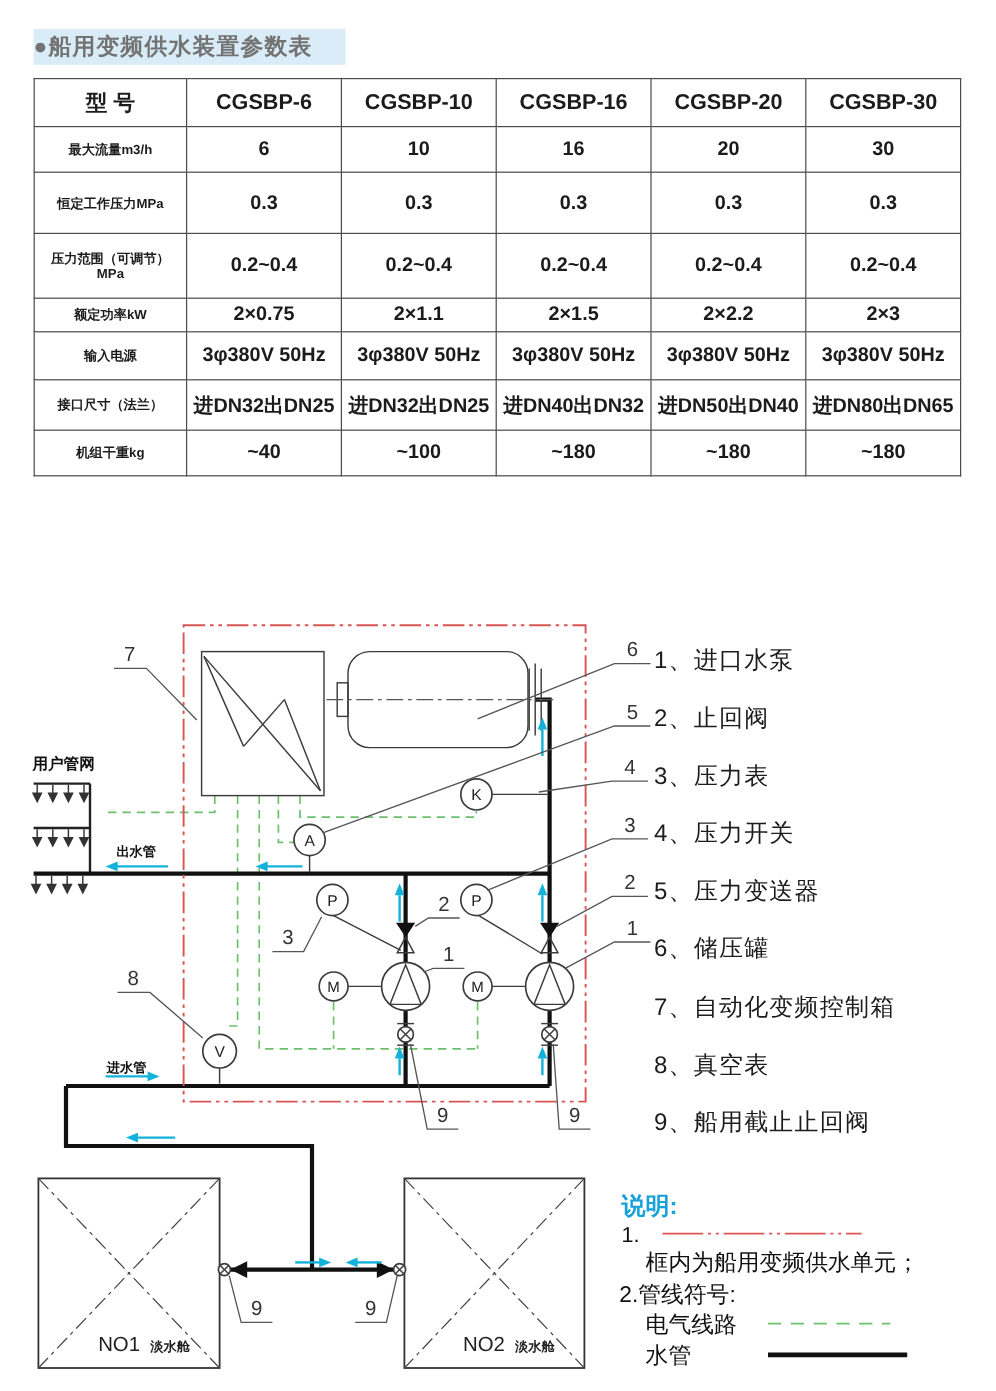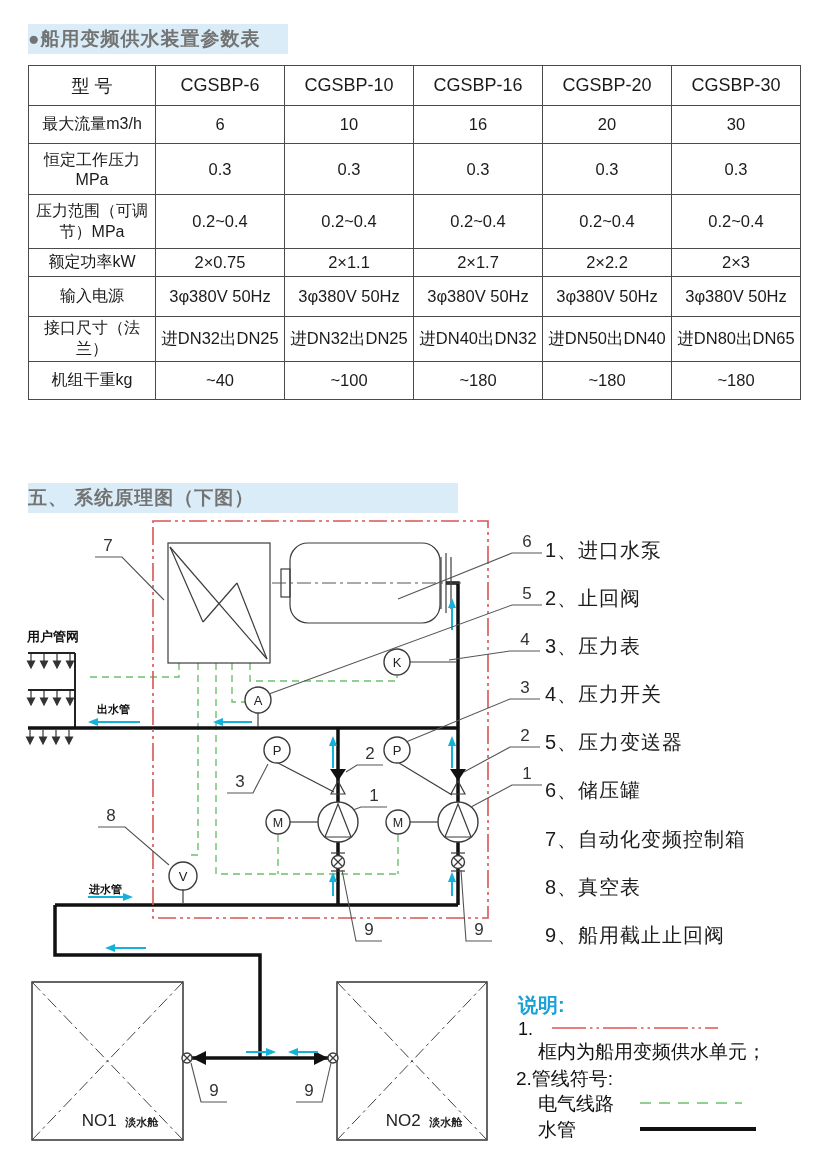--- a/index.html
+++ b/index.html
@@ -6,22 +6,22 @@
   body{font-family:"Liberation Sans","DejaVu Sans",sans-serif;}
   .page{position:relative;width:830px;height:1159px;background:#fff;overflow:hidden;}
 
   .strip{position:absolute;background:#d9ecf7;display:flex;align-items:center;}
   .strip .strip-text{color:#737373;font-weight:bold;font-size:19px;letter-spacing:1px;white-space:nowrap;}
   .strip1{left:28px;top:24px;width:260px;height:30px;}
   .strip2{left:28px;top:483px;width:430px;height:30px;}
 
   table.params{position:absolute;left:28px;top:65px;width:772px;border-collapse:collapse;table-layout:fixed;}
   table.params th,table.params td{border:1.5px solid #4a4a4a;text-align:center;vertical-align:middle;
-    color:#1b1b1b;font-weight:normal;padding:1px 3px;}
-  table.params th.rowlab{font-size:16px;}
+    color:#1b1b1b;font-weight:bold;padding:1px 3px;}
+  table.params th.rowlab{font-size:11px;}
   table.params td{font-size:16.5px;}
   tr.hrow{height:40px;}  tr.hrow th{font-size:18px;}
   tr.r0{height:38px;} tr.r1{height:51px;} tr.r2{height:54px;padding-left:25px;} tr.r3{height:28px;}
   tr.r4{height:40px;} tr.r5{height:42px;} tr.r6{height:54px;} tr.r7{height:38px;padding-left:27px;}
   col.c0{width:127px;} col.cv{width:129px;}
 
   svg text{font-family:"Liberation Sans","DejaVu Sans",sans-serif;}
   .thin{stroke:#3c3c3c;stroke-width:1.2;fill:none;}
   .leader{stroke:#555;stroke-width:1.1;fill:none;}
   .pipe{stroke:#111;stroke-width:3.5;fill:none;}
@@ -85,21 +85,21 @@
       <td>0.2~0.4</td>
       <td>0.2~0.4</td>
       <td>0.2~0.4</td>
       <td>0.2~0.4</td>
       <td>0.2~0.4</td>
     </tr>
     <tr class="r3">
       <th class="rowlab">额定功率kW</th>
       <td>2×0.75</td>
       <td>2×1.1</td>
-      <td>2×1.7</td>
+      <td>2×1.5</td>
       <td>2×2.2</td>
       <td>2×3</td>
     </tr>
     <tr class="r4">
       <th class="rowlab">输入电源</th>
       <td>3φ380V 50Hz</td>
       <td>3φ380V 50Hz</td>
       <td>3φ380V 50Hz</td>
       <td>3φ380V 50Hz</td>
       <td>3φ380V 50Hz</td>
@@ -116,23 +116,20 @@
       <th class="rowlab">机组干重kg</th>
       <td>~40</td>
       <td>~100</td>
       <td>~180</td>
       <td>~180</td>
       <td>~180</td>
     </tr>
   </tbody>
     </table>
 
-  <div class="strip strip2">
-    <span class="strip-text">五、 系统原理图（下图）</span>
-  </div>
 
   <svg style="position:absolute;left:0;top:515px;" width="830" height="644" viewBox="0 515 830 644">
     <defs>
       <g id="nozzle" stroke="#333" stroke-width="1.2" fill="#333">
         <line x1="0" y1="0" x2="0" y2="7"></line>
         <path d="M-3.5,7 L3.5,7 L0,14 Z"></path>
       </g>
     </defs>
 
     <g>

